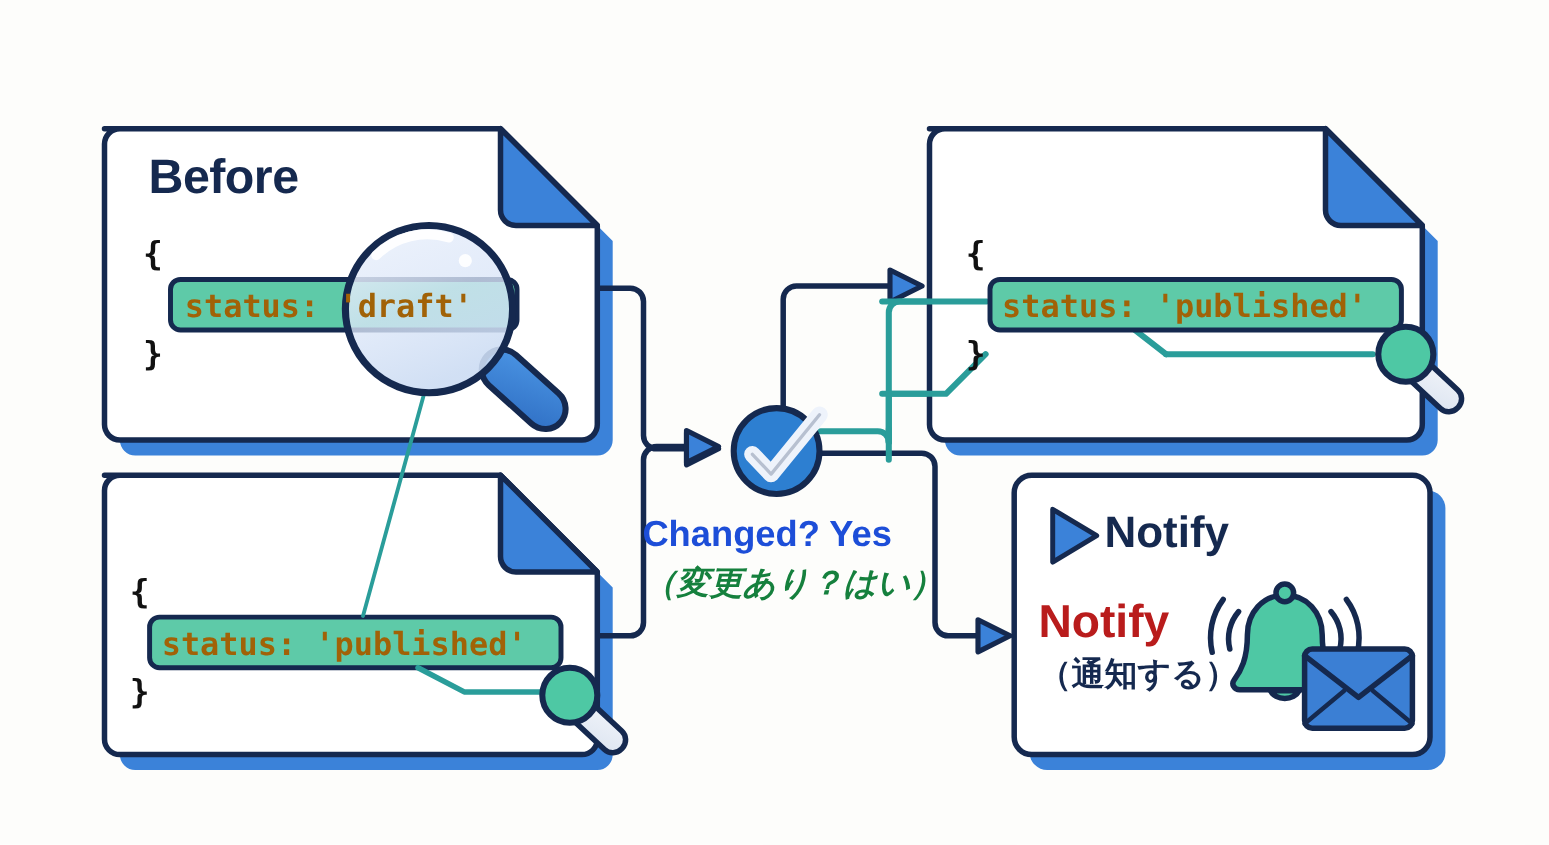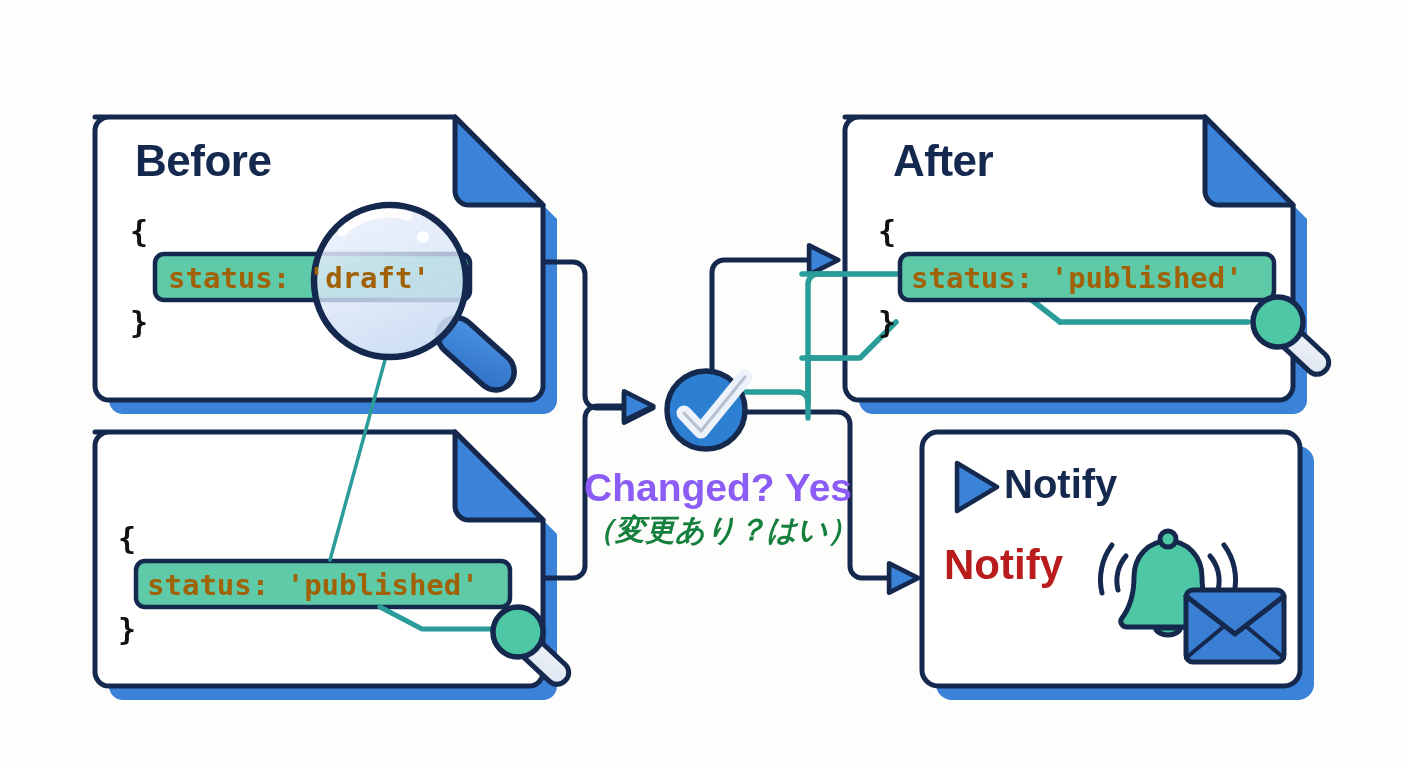--- a/index.html
+++ b/index.html
@@ -41,23 +41,23 @@
     font-weight: bold;
     color: #111111;
   }
   .code-pill-text {
     font-family: "DejaVu Sans Mono", "Liberation Mono", monospace;
     font-size: 29px;
     font-weight: bold;
     color: #a16207;
   }
   .decision-en {
-    font-size: 39px;
-    font-weight: bold;
-    color: #8b5cf6;
+    font-size: 33px;
+    font-weight: bold;
+    color: #1d4ed8;
   }
   .decision-jp {
     font-size: 30px;
     font-weight: bold;
     color: #15803d;
     font-style: italic;
   }
   .action-en {
     font-size: 40px;
     font-weight: bold;
@@ -212,24 +212,24 @@
 
   <div class="txt card-title" style="left:135px; top:136px;">Before</div>
   <div class="txt code-brace" style="left:130px; top:214px;">{</div>
   <div class="txt code-pill-text" style="left:168px; top:261px;">status: 'draft'</div>
   <div class="txt code-brace" style="left:130px; top:305px;">}</div>
 
   <div class="txt code-brace" style="left:118px; top:521px;">{</div>
   <div class="txt code-pill-text" style="left:147px; top:568px;">status: 'published'</div>
   <div class="txt code-brace" style="left:118px; top:612px;">}</div>
 
-  <div class="txt card-title" style="left:893px; top:136px;">After</div>
   <div class="txt code-brace" style="left:878px; top:214px;">{</div>
   <div class="txt code-pill-text" style="left:911px; top:261px;">status: 'published'</div>
   <div class="txt code-brace" style="left:878px; top:305px;">}</div>
 
   <div class="txt decision-en" style="left:584px; top:466px;">Changed? Yes</div>
   <div class="txt decision-jp" style="left:585px; top:510px;">（変更あり？はい）</div>
 
   <div class="txt action-en" style="left:1004px; top:462px;">Notify</div>
   <div class="txt notify-en" style="left:944px; top:541px;">Notify</div>
+  <div class="txt notify-jp" style="left:944px; top:593px;">（通知する）</div>
 
 </div>
 
 </body></html>

